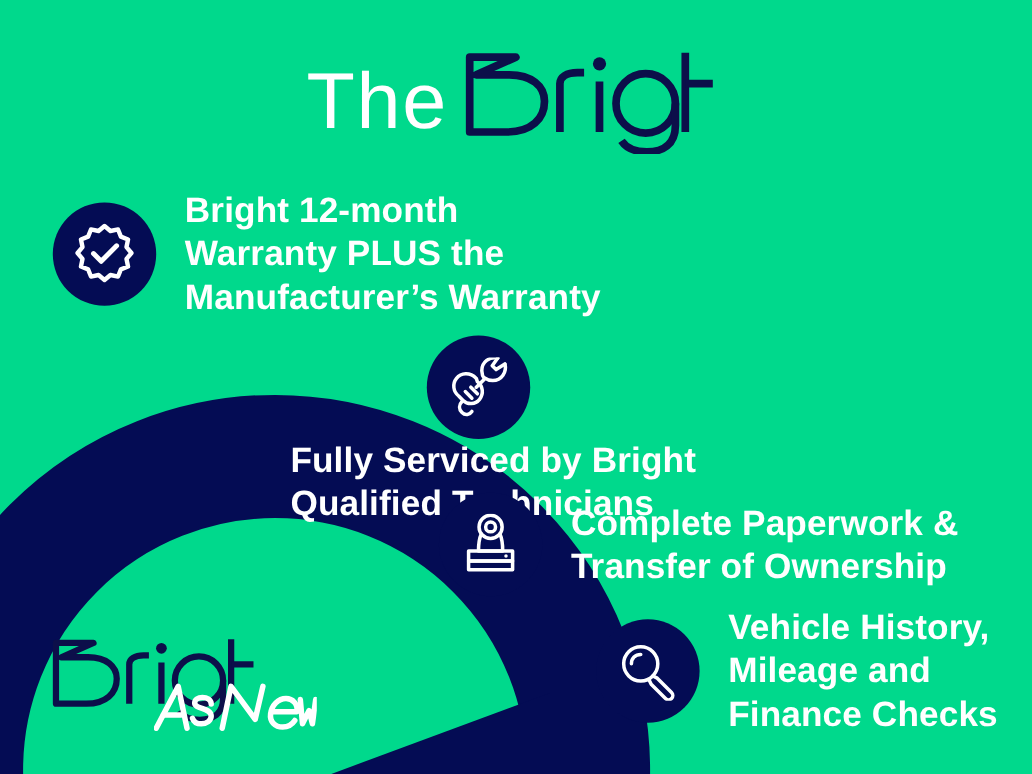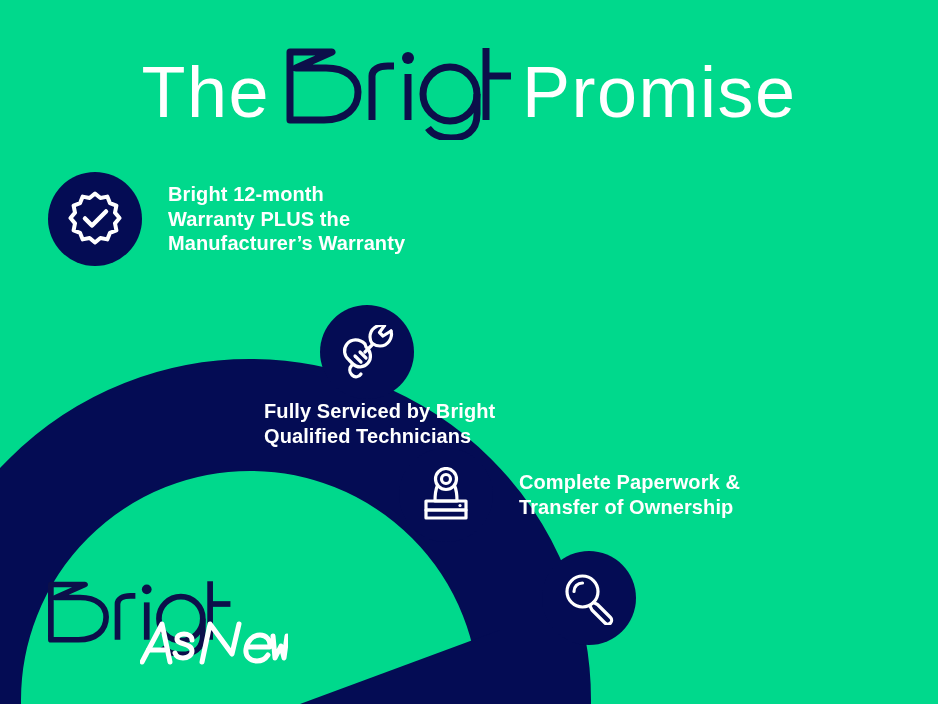--- a/index.html
+++ b/index.html
@@ -71,21 +71,21 @@
     display: flex;
     align-items: center;
     justify-content: center;
   }
   .benefit-icon svg {
     display: block;
   }
   .benefit-text {
     margin-left: 26px;
     color: #ffffff;
-    font-size: 20px;
+    font-size: 32px;
     font-weight: bold;
     line-height: 1.23;
     letter-spacing: 0.1px;
     white-space: pre-line;
   }
 
   .benefit-1 { left: 48px;  top: 172px; }
   .benefit-2 { left: 580px; top: 178px; }
   .benefit-3 { left: 238px; top: 305px; flex-direction: column; }
   .benefit-4 { left: 399px; top: 448px; }
@@ -149,21 +149,20 @@
           <path d="M 206 4 L 206 76"></path>
         </g>
 
         <circle cx="128" cy="14" r="6" fill="#0c0f4a"></circle>
 
         <g fill="none" stroke="#0c0f4a" stroke-width="7">
           <path d="M 206 32 L 231 32"></path>
         </g>
       </svg>
     </span>
-    <span class="headline-word">Promise</span>
   </div>
 
   <div class="benefit benefit-1">
     <div class="benefit-icon">
       <svg width="56" height="56" viewBox="0 0 56 56" xmlns="http://www.w3.org/2000/svg">
         <path d="M28 2.5 L33.4 7.0 L40.3 5.6 L42.9 12.1 L49.4 14.7 L48.0 21.6
                  L52.5 27.0 L48.0 32.4 L49.4 39.3 L42.9 41.9 L40.3 48.4
                  L33.4 47.0 L28 51.5 L22.6 47.0 L15.7 48.4 L13.1 41.9
                  L6.6 39.3 L8.0 32.4 L3.5 27.0 L8.0 21.6 L6.6 14.7
                  L13.1 12.1 L15.7 5.6 L22.6 7.0 Z" fill="none" stroke="#ffffff" stroke-width="4" stroke-linejoin="round"></path>
@@ -222,20 +221,23 @@
     <div class="benefit-icon">
       <svg width="54" height="54" viewBox="0 0 54 54" xmlns="http://www.w3.org/2000/svg">
         <g fill="none" stroke="#ffffff" stroke-width="3.2" stroke-linejoin="round" stroke-linecap="round">
           <circle cx="20.5" cy="20.5" r="15.5"></circle>
           <path d="M 12 20.5 C 12 15.5 15.5 12 20.5 12"></path>
           <path d="M 31.5 31.5 L 35.5 33.5 L 48.5 46.5 C 50 48 50 50.5 48.5 52
                    C 47 53.5 44.5 53.5 43 52 L 30 39 L 28 35"></path>
         </g>
       </svg>
     </div>
+    <div class="benefit-text">Vehicle History,
+Mileage and
+Finance Checks</div>
   </div>
 
   <div class="brand-lockup">
     <span class="brand-bright">
       <svg width="190" height="78" viewBox="0 0 232 96" xmlns="http://www.w3.org/2000/svg">
         <g fill="none" stroke="#0c0f4a" stroke-width="7">
           <path d="M 10 8 L 10 76 L 44 76 C 66 76 78 64 78 48 C 78 34 66 24 46 24 L 16 24 L 52 8 Z" stroke-linejoin="round"></path>
           <path d="M 92 76 L 92 32 C 92 26 98 22 108 22 L 114 22"></path>
           <path d="M 128 30 L 128 76"></path>
           <circle cx="170" cy="50" r="27"></circle>

